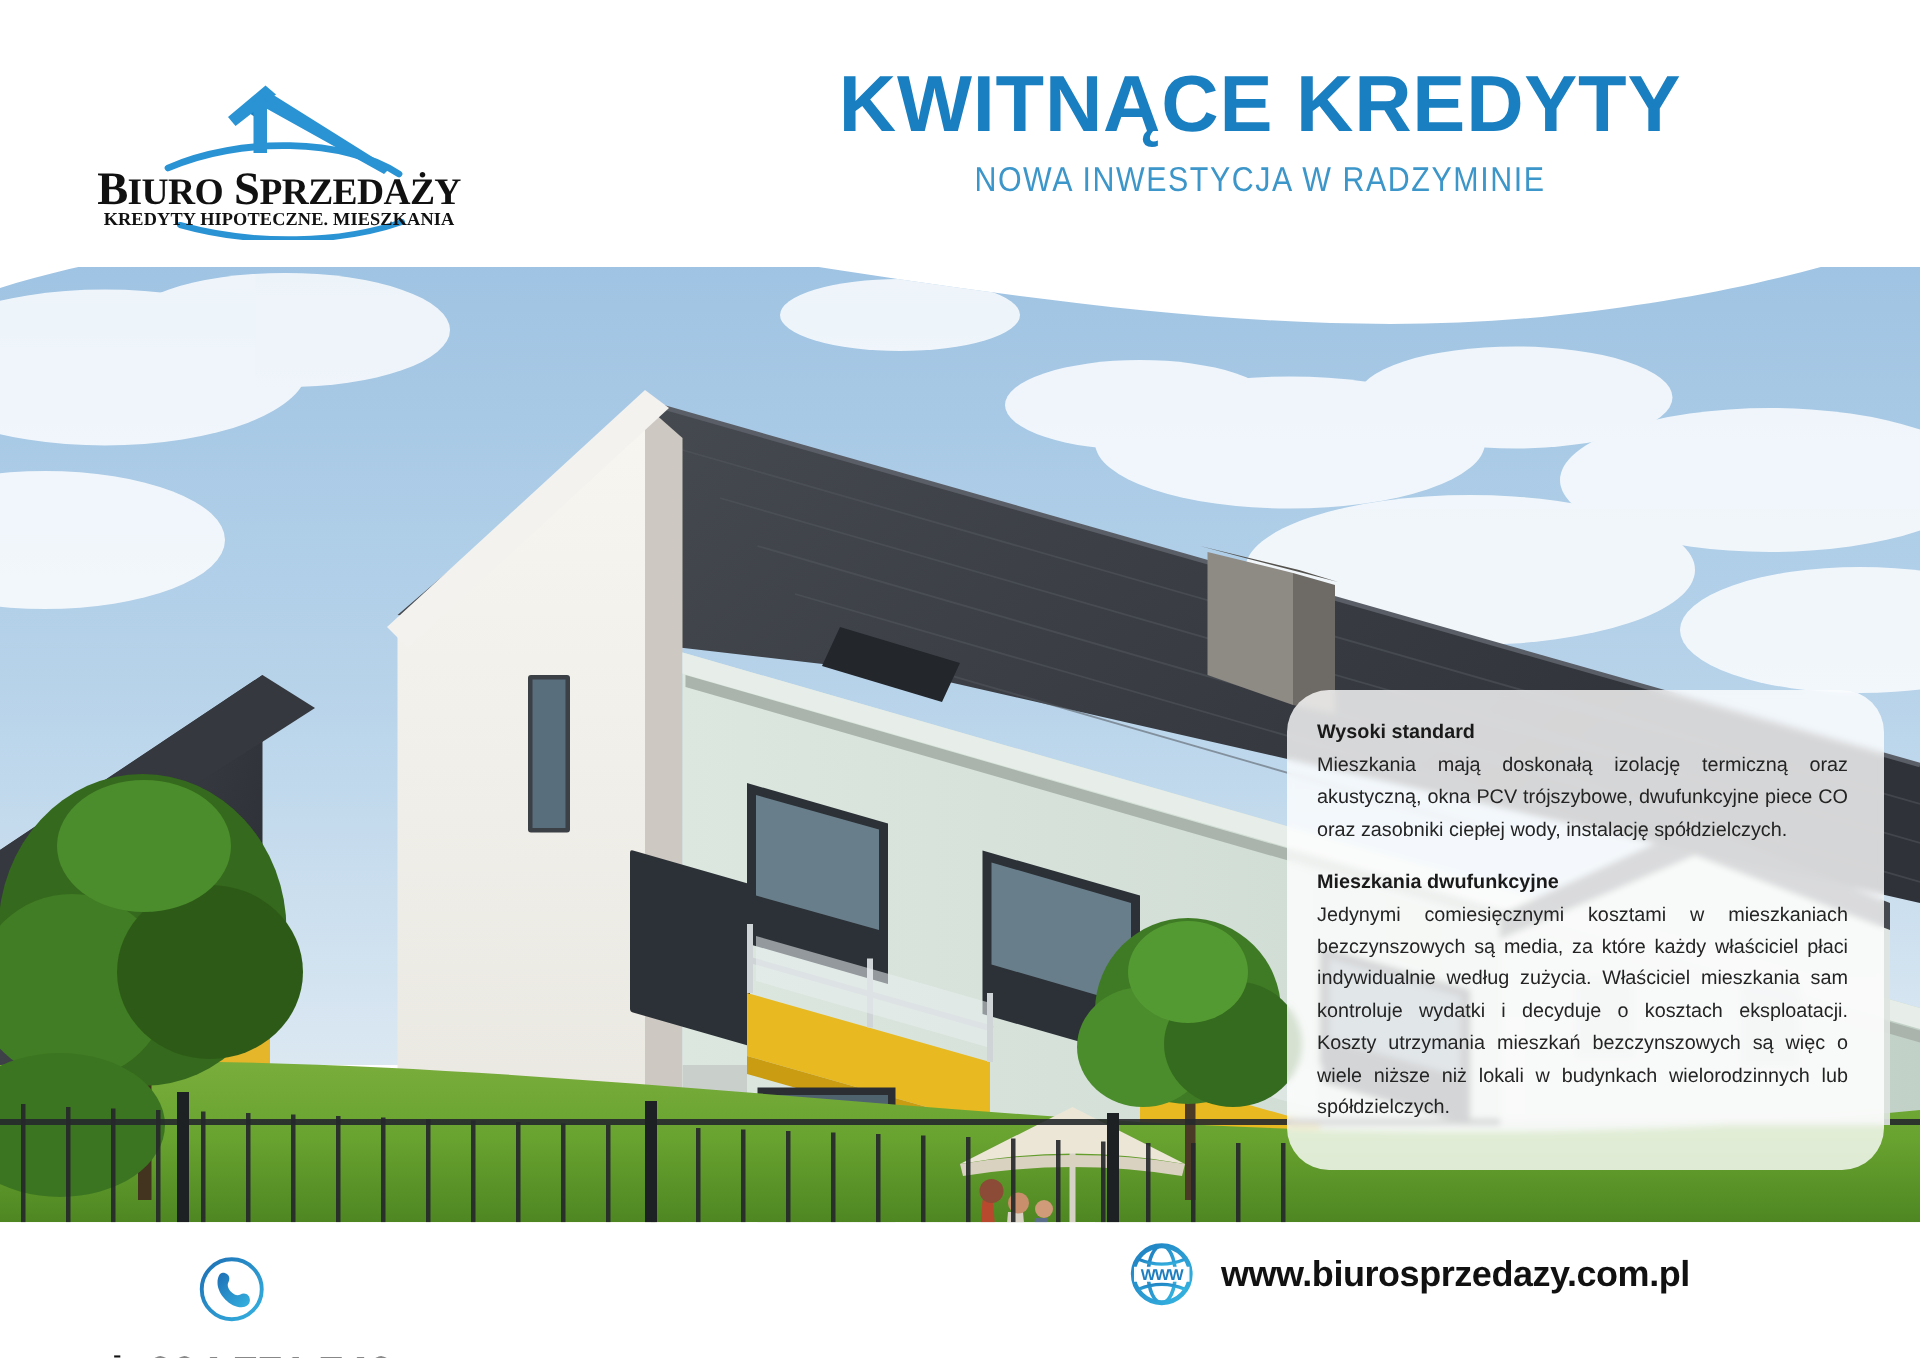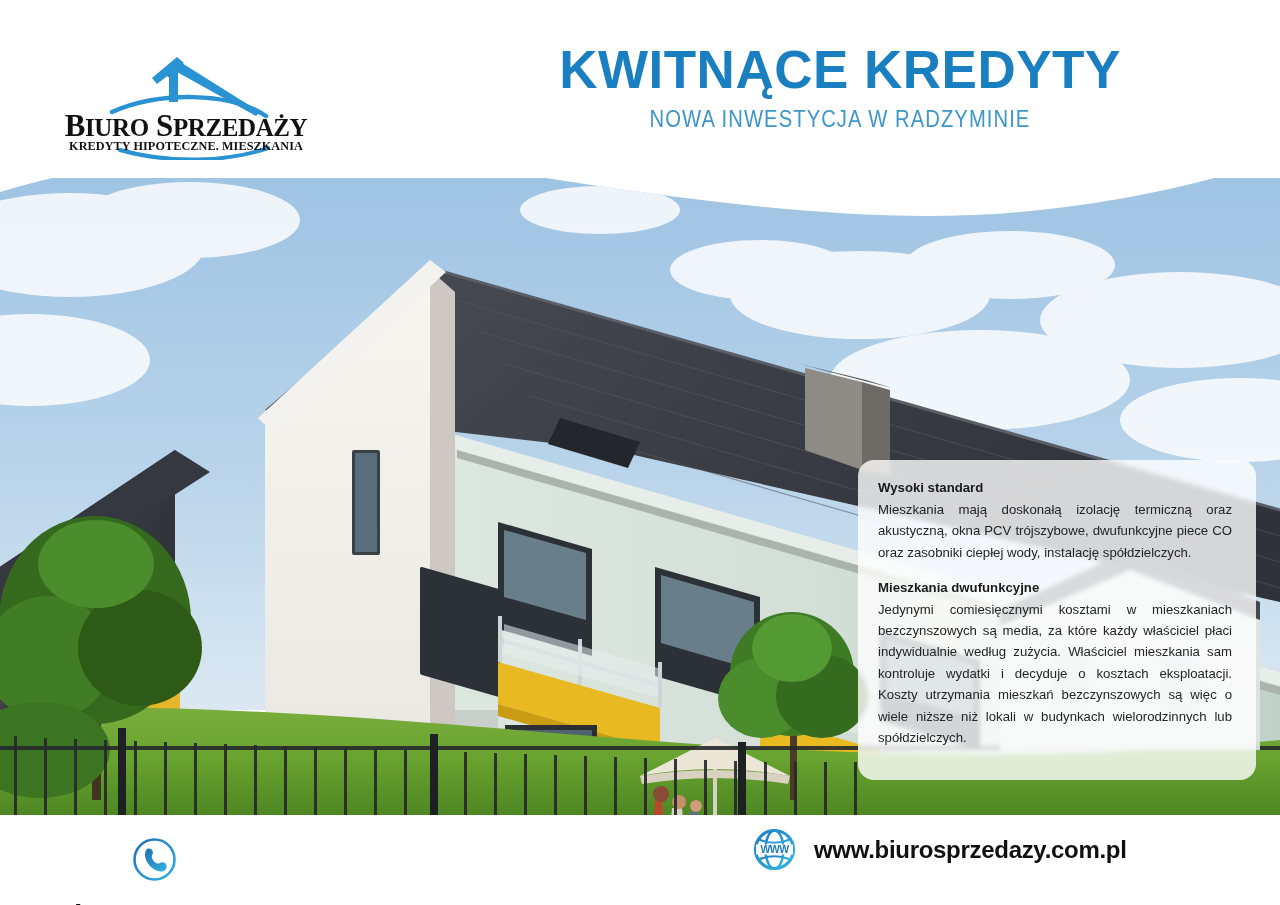--- a/index.html
+++ b/index.html
@@ -55,21 +55,21 @@
     z-index:1;
     -webkit-clip-path:url(#waveClip);
     clip-path:url(#waveClip);
   }
   #photo svg{ display:block; width:1280px; height:665px; }
 
   
   #info-panel{
     position:absolute; left:858px; top:460px; width:398px; height:320px;
     background:rgba(255,255,255,0.80);
-    border-radius:16px;
+    border-radius:28px;
     padding:18px 24px 14px 20px;
     z-index:4;
     backdrop-filter:blur(2px);
   }
   .panel-heading{
     font-size:13.2px;
     font-weight:bold;
     color:#1a1a1a;
     line-height:1.5;
     margin-bottom:1px;

